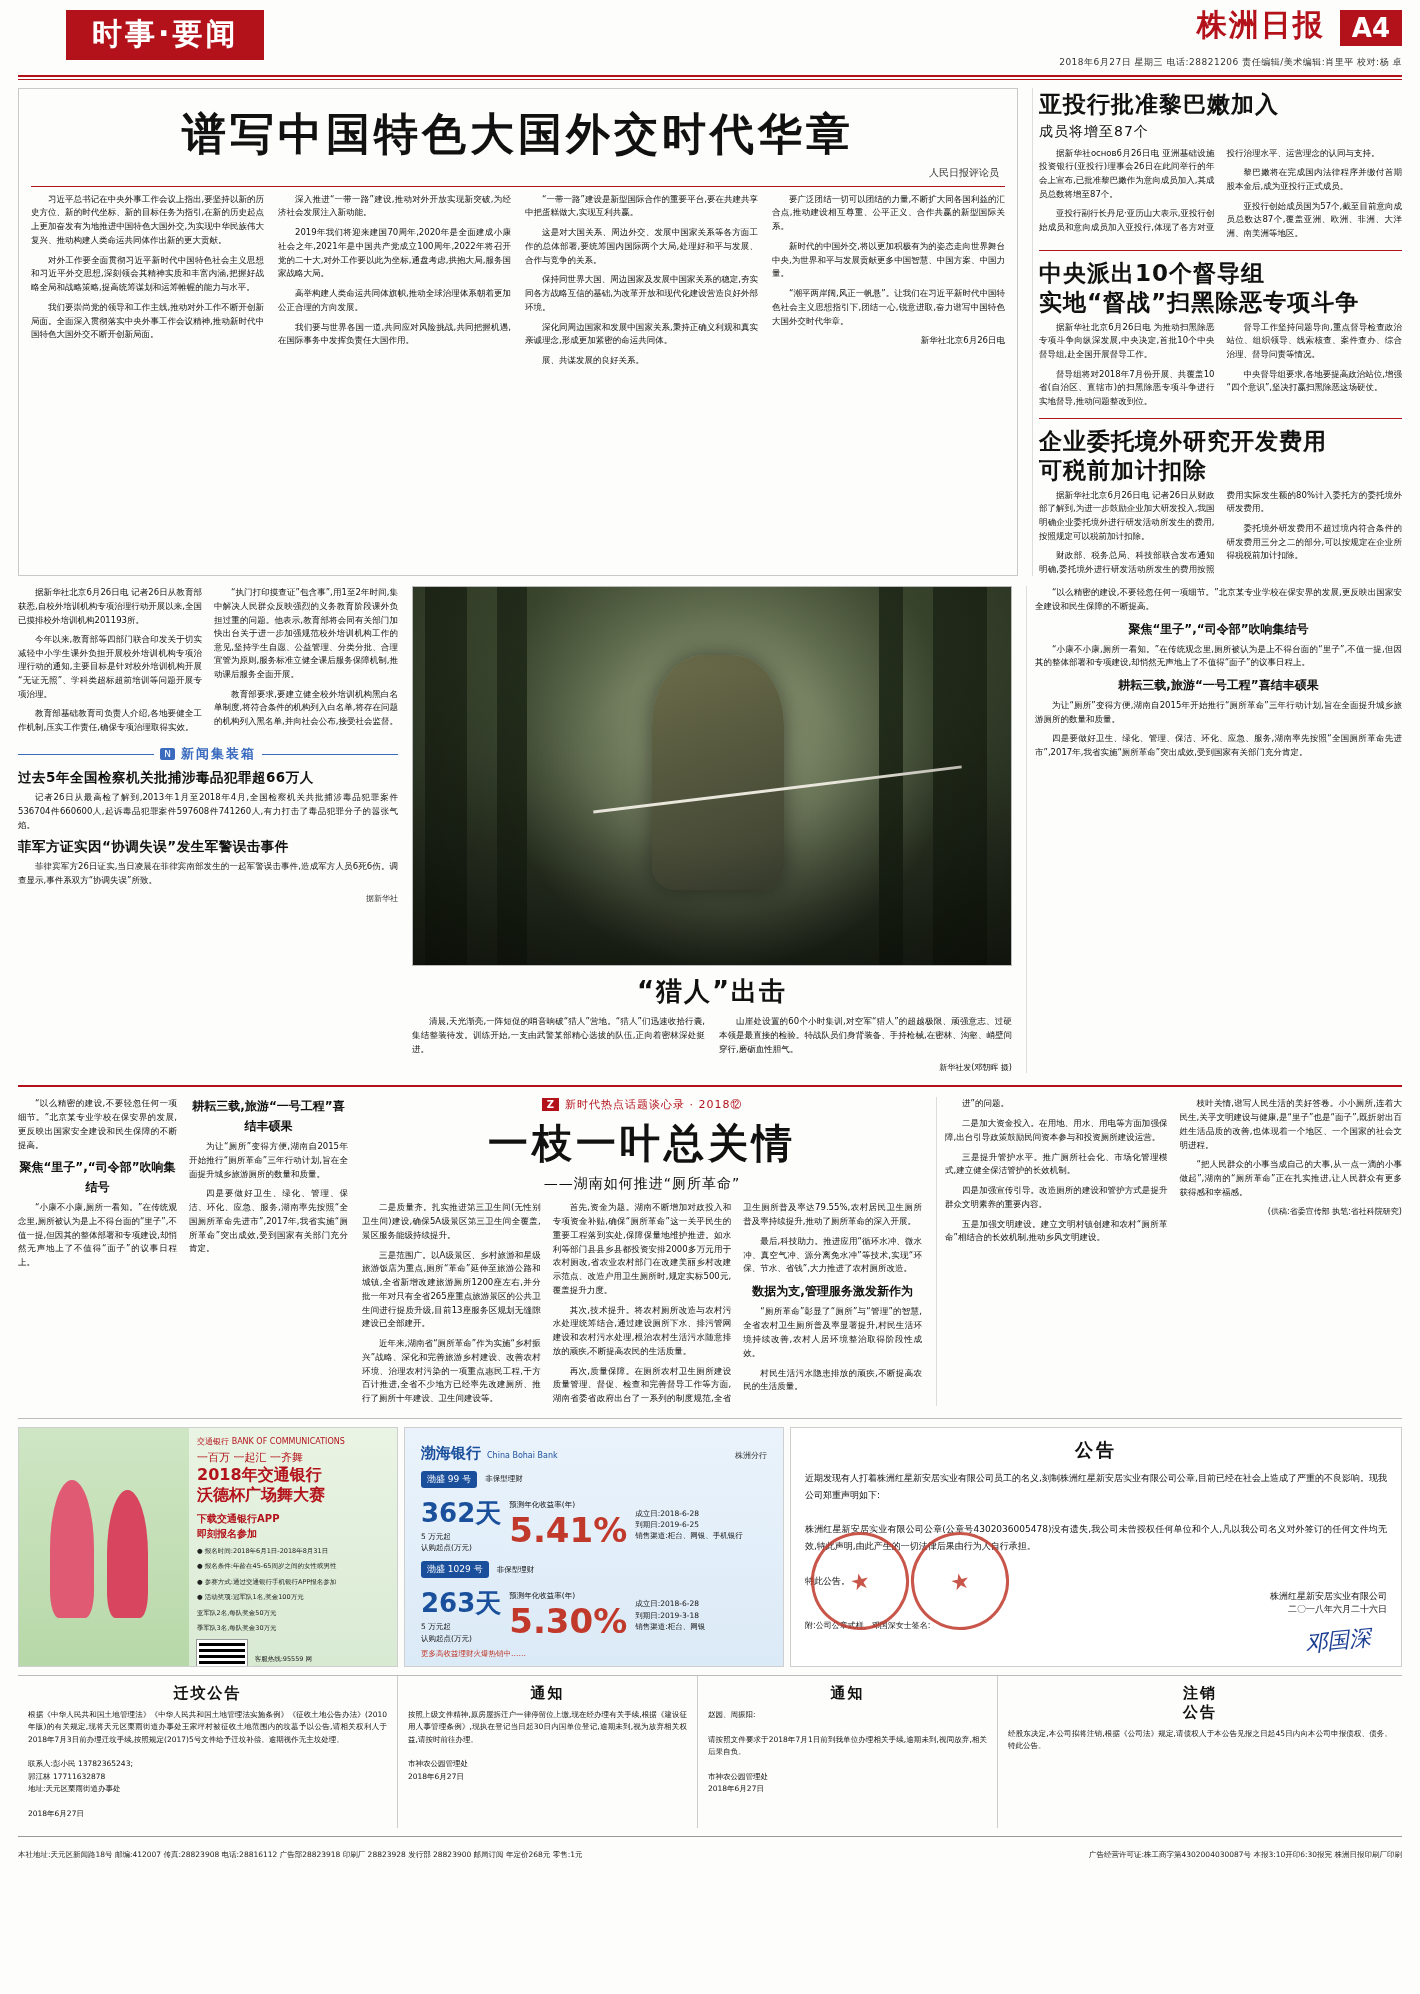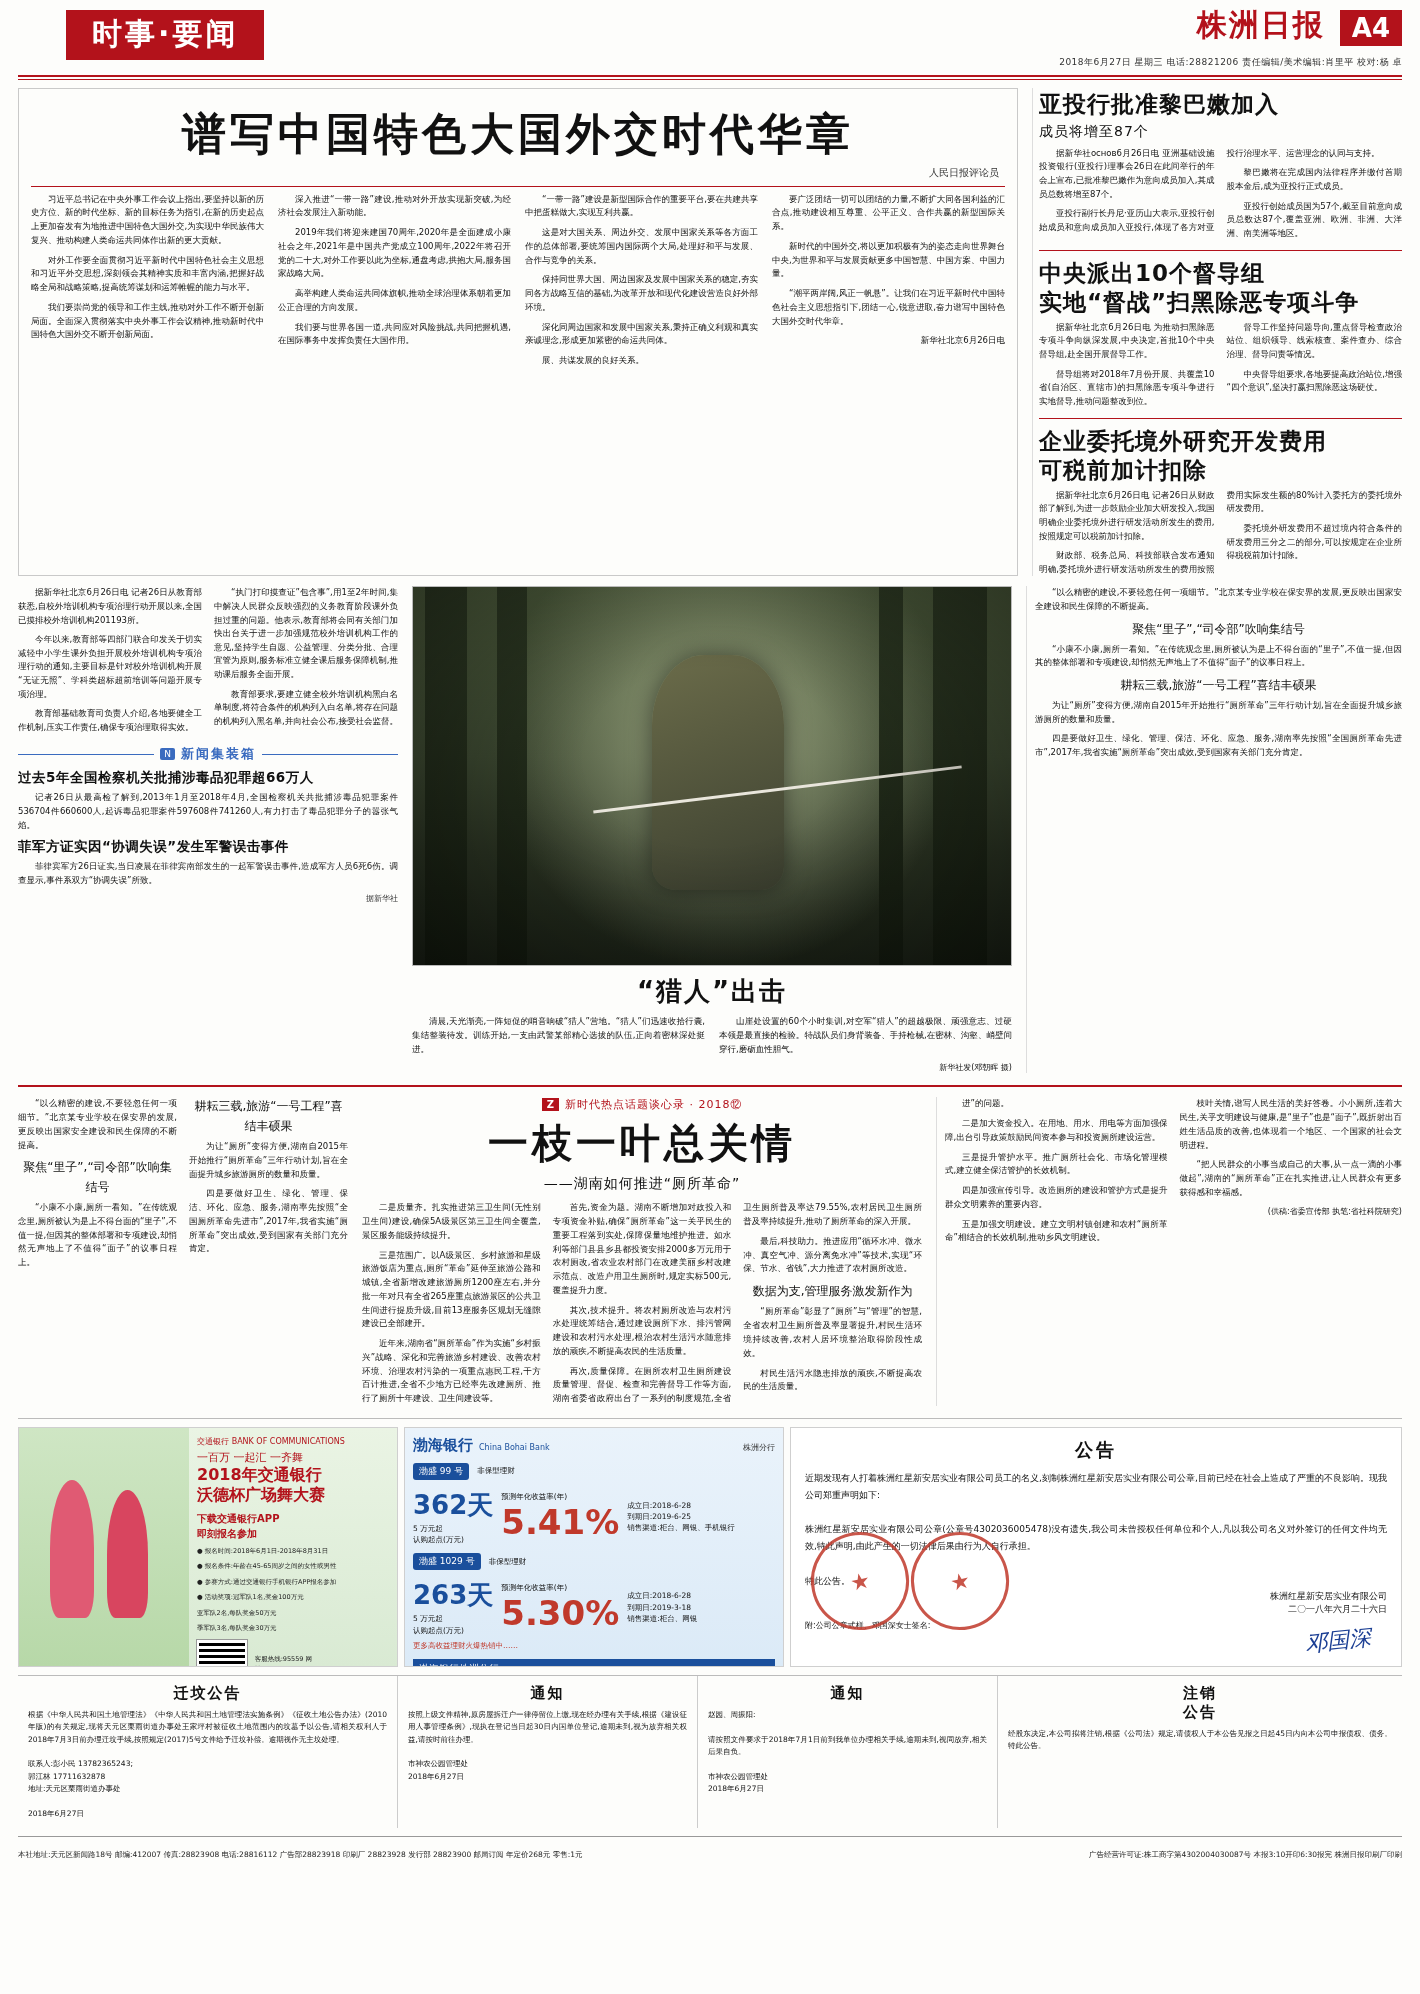--- a/index.html
+++ b/index.html
@@ -109,40 +109,40 @@
   .low-center{width:560px;}
   .low-right{flex:1;column-count:2;column-gap:12px;border-left:1px solid #ddd;padding-left:8px;}
 
   .series-tag{display:flex;align-items:center;justify-content:center;gap:6px;margin-bottom:4px;}
   .z-badge{background:#b3121b;color:#fff;font-size:10px;padding:1px 5px;font-weight:bold;}
   .series-text{color:#b3121b;font-size:11px;letter-spacing:1px;}
   .low-head{text-align:center;font-size:40px;font-weight:bold;letter-spacing:4px;margin:4px 0 4px;}
   .low-sub{text-align:center;font-size:14px;letter-spacing:1px;margin-bottom:8px;}
   .low-body3{column-count:3;column-gap:12px;font-size:8.5px;line-height:1.62;text-align:justify;}
   .low-body3 p{margin:0 0 6px 0;text-indent:2em;}
-  .mini-h{font-size:12px;font-weight:normal;text-align:center;margin:6px 0 4px;}
+  .mini-h{font-size:12px;font-weight:bold;text-align:center;margin:6px 0 4px;}
   .src-right{text-align:right;font-size:8px;}
 
   
   .ads{display:flex;gap:6px;margin-top:12px;border-top:1px solid #bbb;padding-top:8px;}
   .ad{box-sizing:border-box;position:relative;overflow:hidden;}
   .ad1{width:380px;height:240px;border:1px solid #cfcfcf;background:linear-gradient(#eaf4e4,#d9ead3);display:flex;}
   .ad1 .left{width:45%;background:linear-gradient(#cfe6c4,#b7d8a8);position:relative;}
   .ad1 .dancer{position:absolute;left:18%;top:22%;width:26%;height:58%;background:#e05a73;border-radius:50% 50% 20% 20%;}
   .ad1 .dancer2{position:absolute;left:52%;top:26%;width:24%;height:54%;background:#d8455f;border-radius:50% 50% 20% 20%;}
   .ad1 .right{flex:1;padding:8px;}
   .ad1 .t1{color:#b3121b;font-size:16px;font-weight:bold;line-height:1.25;}
   .ad1 .t2{font-size:10px;margin-top:6px;line-height:1.5;}
   .ad1 .fine{font-size:6.5px;line-height:1.45;margin-top:6px;color:#222;}
   .qr{width:46px;height:46px;background:
      repeating-linear-gradient(0deg,#000 0 3px,#fff 3px 6px),
      repeating-linear-gradient(90deg,#000 0 3px,rgba(255,255,255,0) 3px 6px);
      border:2px solid #fff;outline:1px solid #999;}
 
-  .ad2{width:380px;height:240px;border:1px solid #cfcfcf;background:linear-gradient(#eaf3fb,#dbeaf7);padding:8px;}
+  .ad2{width:380px;height:240px;border:1px solid #cfcfcf;background:linear-gradient(#eaf3fb,#dbeaf7);padding:16px;}
   .ad2 .bank{color:#1a4f9c;font-size:15px;font-weight:bold;}
   .ad2 .row{display:flex;align-items:center;gap:8px;margin-top:8px;}
   .pill{background:#1a4f9c;color:#fff;font-size:9px;padding:2px 6px;border-radius:3px;}
   .big-days{color:#1a4f9c;font-size:26px;font-weight:bold;}
   .rate{color:#c0392b;font-size:34px;font-weight:bold;}
   .small{font-size:7.5px;line-height:1.5;}
   .ad2 .band{background:#1a4f9c;color:#fff;font-size:10px;padding:3px 6px;margin-top:8px;}
 
   .ad3{flex:1;height:240px;border:1px solid #cfcfcf;background:#fff;padding:10px 14px;position:relative;}
   .ad3 .title{text-align:center;font-size:18px;font-weight:bold;letter-spacing:3px;}

